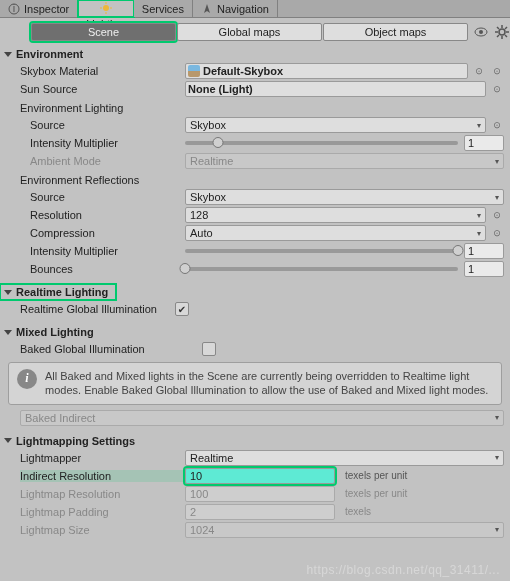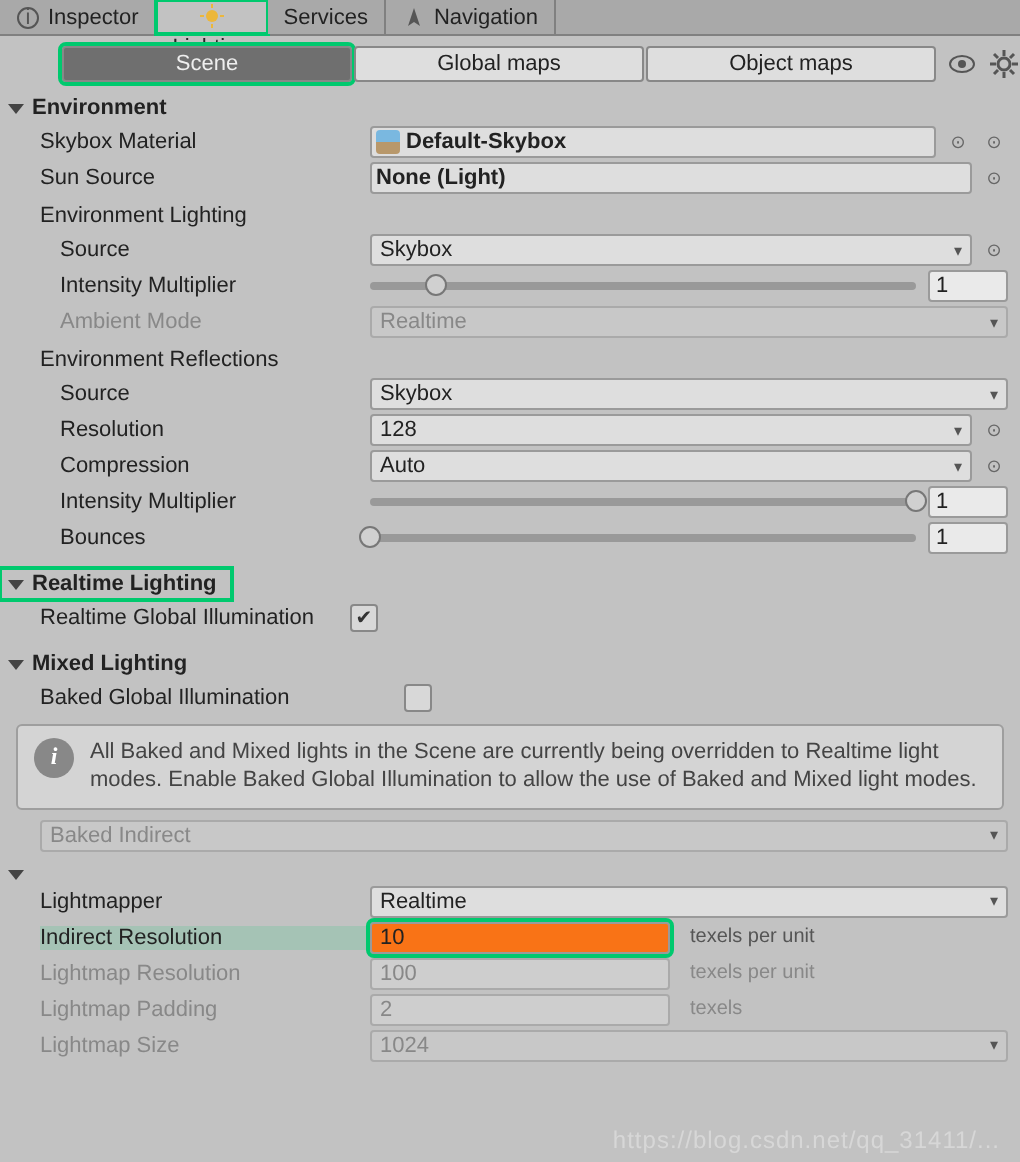--- a/index.html
+++ b/index.html
@@ -39,21 +39,21 @@
   .slider-track { flex: 1; height: 4px; background: #999; border-radius: 2px; position: relative; }
   .slider-thumb { position: absolute; width: 11px; height: 11px; background: #d0d0d0; border: 1px solid #777; border-radius: 50%; top: -4px; transform: translateX(-50%); cursor: pointer; }
   .num-box { width: 40px; height: 16px; background: #eaeaea; border: 1px solid #9a9a9a; border-radius: 2px; padding: 0 3px; display: flex; align-items: center; }
   
   .checkbox { width: 14px; height: 14px; background: #d8d8d8; border: 1px solid #888; border-radius: 2px; display: flex; align-items: center; justify-content: center; cursor: pointer; }
   .check { font-size: 10px; color: #333; }
   
   .helpbox { margin: 4px 8px; padding: 6px 8px; background: #d4d4d4; border: 1px solid #9e9e9e; border-radius: 3px; display: flex; gap: 8px; font-size: 10px; color: #444; line-height: 1.3; }
   .info-icon { width: 20px; height: 20px; border-radius: 50%; background: #888; color: #fff; display: flex; align-items: center; justify-content: center; font-weight: bold; font-style: italic; font-size: 12px; flex-shrink: 0; font-family: serif; }
   
-  .numfield { width: 150px; height: 16px; background: #f97316; border: 1px solid #9a9a9a; border-radius: 2px; padding: 0 4px; display: flex; align-items: center; }
+  .numfield { width: 150px; height: 16px; background: #5eead4; border: 1px solid #9a9a9a; border-radius: 2px; padding: 0 4px; display: flex; align-items: center; }
   .numfield.disabled { background: #cecece; color: #888; border-color: #aaa; }
   .numfield.hl { outline: 2px solid #00c96e; }
   .suffix { margin-left: 6px; color: #555; font-size: 10px; }
   
   .disabled-text { color: #888; }
   .section-body { padding-bottom: 6px; }
   .hl-label { background: rgba(0,201,110,0.15); }
   
   .watermark { position: absolute; bottom: 4px; right: 10px; color: rgba(255,255,255,0.35); font-size: 12px; letter-spacing: 0.5px; pointer-events: none; }
 </style>
@@ -277,20 +277,21 @@
           <span>Baked Indirect</span>
           <span class="dd-arrow">▾</span>
         </div>
       </div>
   </div>
 </div>
 
 <div class="section-body">
   <div class="section-header">
     <span class="foldout"></span>
+    <span>Lightmapping Settings</span>
   </div>
   <div class="row">
     <span class="label">Lightmapper</span>
     <div class="ctrl">
         <div class="dropdown">
           <span>Realtime</span>
           <span class="dd-arrow">▾</span>
         </div>
       </div>
   </div>

